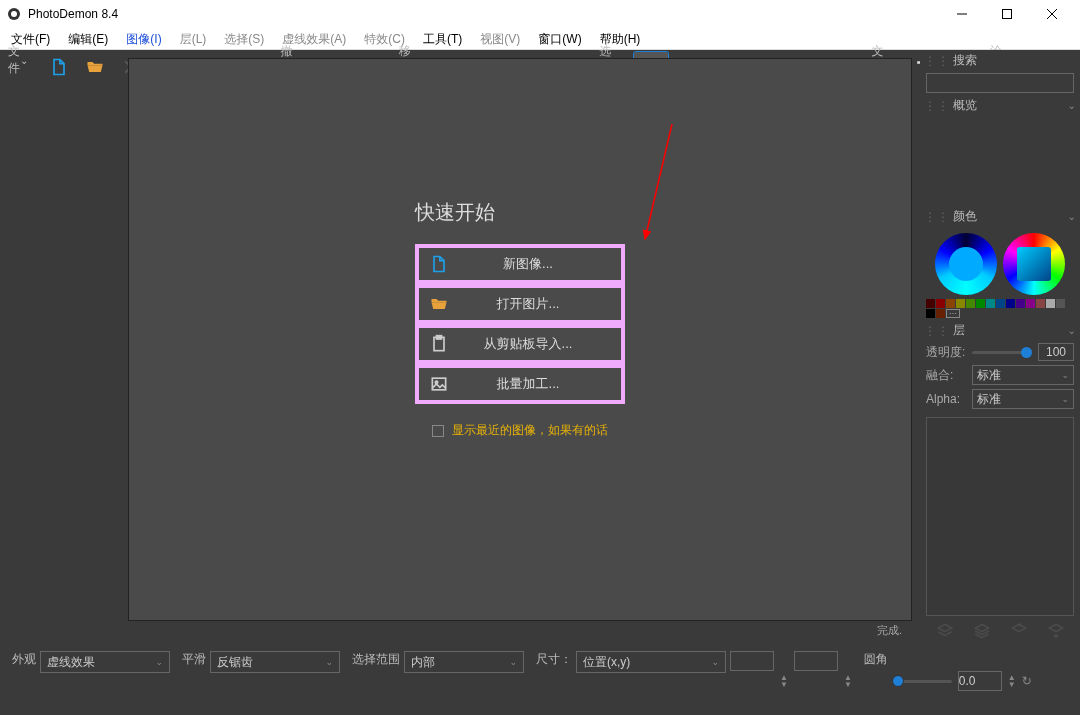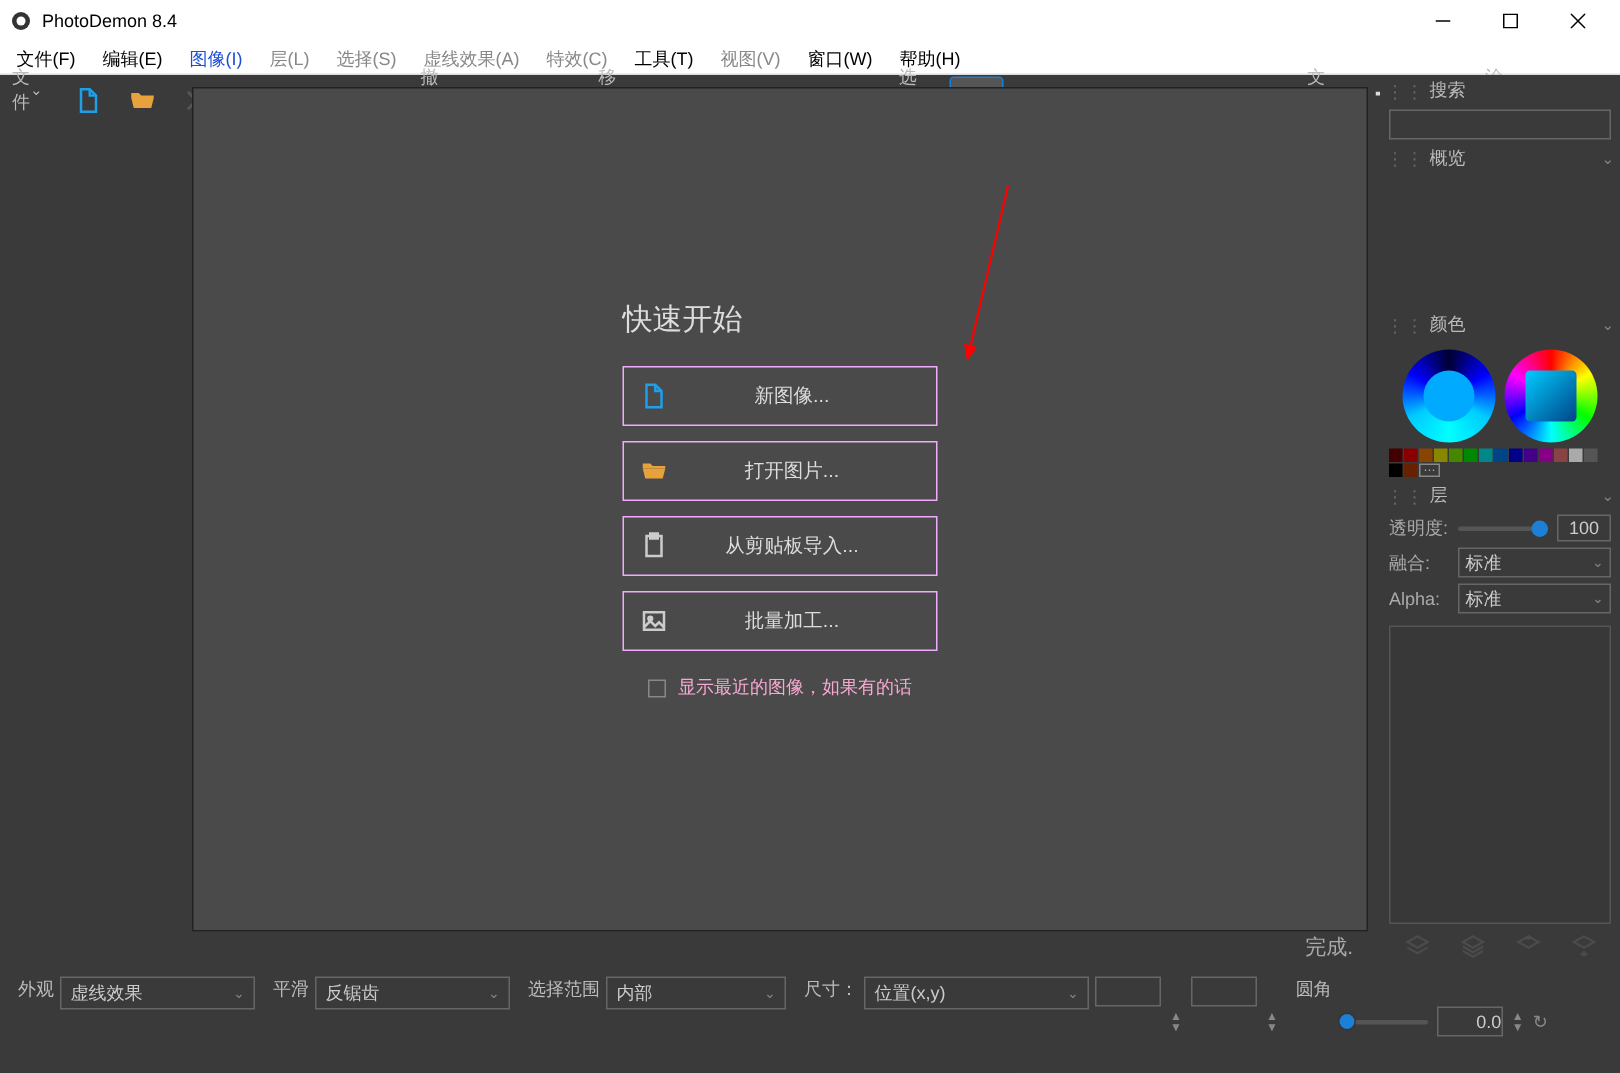--- a/index.html
+++ b/index.html
@@ -15,24 +15,24 @@
 .left-panel{width:120px;background:#3a3a3a;display:flex;flex-direction:row}
 .section-hdr{height:20px;padding:2px 8px;display:flex;align-items:center;justify-content:space-between;color:#bbb}
 .section-hdr .chev{font-size:10px}
 .icon-row{display:flex;gap:2px;padding:2px 6px}
 .icon-btn{width:34px;height:30px;display:flex;align-items:center;justify-content:center;border-radius:2px}
 .icon-btn.sel{background:#555;outline:1px solid #1e7fd6}
 .icon-btn svg{width:20px;height:20px}
 .canvas-wrap{flex:1;display:flex;flex-direction:column;padding:8px;min-width:0}
 .canvas{flex:1;background:#4a4a4a;border:1px solid #222;position:relative;display:flex;flex-direction:column;align-items:center;justify-content:flex-start;padding-top:140px}
 .qs-title{font-size:20px;color:#ddd;margin-bottom:18px;width:210px;text-align:left}
-.qs-btn{width:210px;height:40px;border:1px solid #f0abfc;background:transparent;color:#ccc;margin-bottom:10px;display:flex;align-items:center;padding:0 10px;gap:16px;cursor:pointer}
+.qs-btn{width:210px;height:40px;border:4px solid #f0abfc;background:transparent;color:#ccc;display:flex;align-items:center;padding:0 10px;gap:16px;cursor:pointer}
 .qs-btn .qicon{width:20px;height:20px;display:flex;align-items:center;justify-content:center;color:#e8a23b}
 .qs-btn .qlabel{flex:1;text-align:center;padding-right:20px;color:#ddd;font-size:13px}
-.qs-check{display:flex;align-items:center;gap:8px;margin-top:6px;color:#f9a8d4}
+.qs-check{display:flex;align-items:center;gap:8px;margin-top:18px;color:#eab308}
 .qs-check .box{width:12px;height:12px;border:1px solid #888}
 .arrow{position:absolute;pointer-events:none}
 .right-panel{width:160px;background:#3a3a3a;display:flex;flex-direction:column}
 .dots{letter-spacing:1px;color:#666;margin-right:3px}
 .panel-hdr{display:flex;align-items:center;padding:2px 4px;color:#bbb}
 .panel-hdr .lbl{flex:1}
 .panel-hdr .chev{font-size:10px;color:#888}
 .search-box{margin:2px 6px;height:20px;border:1px solid #666;background:#3a3a3a}
 .color-wheels{display:flex;gap:6px;justify-content:center;padding:6px 4px 2px}
 .wheel{width:62px;height:62px;border-radius:50%;position:relative}
@@ -48,21 +48,21 @@
 .lcrow .lbl{width:40px;color:#aaa}
 .slider-track{flex:1;height:3px;background:#555;position:relative;border-radius:2px}
 .slider-thumb{position:absolute;top:-4px;width:11px;height:11px;border-radius:50%;background:#1e7fd6;right:0}
 .num-input{width:36px;height:18px;background:#3a3a3a;border:1px solid #666;color:#ccc;text-align:center}
 .dropdown{flex:1;height:20px;background:#3a3a3a;border:1px solid #666;display:flex;align-items:center;padding:0 4px;color:#ccc}
 .dropdown .dv{flex:1}
 .dropdown .dc{font-size:9px;color:#888}
 .layer-list{flex:1;margin:2px 6px;border:1px solid #555;background:#383838}
 .layer-ops{display:flex;justify-content:space-around;padding:4px 6px;color:#666}
 .layer-ops svg{width:18px;height:18px;opacity:0.4}
-.status{height:18px;text-align:right;padding:2px 10px;color:#aaa;font-size:14px}
+.status{height:18px;text-align:right;padding:2px 10px;color:#aaa;font-size:11px}
 .bottom-bar{height:68px;background:#3a3a3a;display:flex;gap:10px;padding:4px 10px}
 .bgroup{display:flex;gap:4px}
 .bgroup .blbl{color:#bbb;padding-left:2px}
 .bsel{height:22px;background:#3a3a3a;border:1px solid #666;display:flex;align-items:center;padding:0 6px;color:#ccc;min-width:130px}
 .bsel .bv{flex:1}
 .bsel .bc{font-size:9px;color:#888}
 .bslider{display:flex;align-items:center;gap:6px}
 .bslider .track{width:60px;height:3px;background:#555;position:relative;border-radius:2px}
 .bslider .thumb{position:absolute;left:0;top:-5px;width:12px;height:12px;border-radius:50%;background:#1e7fd6;border:1px solid #333}
 .smallin{width:44px;height:20px;background:#3a3a3a;border:1px solid #666}
@@ -505,19 +505,19 @@
     <input class="smallin" style="">
           <span class="spin">▲<br>▼</span>
    </div>
   </div>
   <div class="bgroup">
    <span class="blbl">圆角</span>
    <div class="bslider">
     <div class="track">
             <div class="thumb"></div>
           </div>
-    <input class="smallin" style="text-align: right; color: rgb(204, 204, 204);" value="0.0">
+    <input class="smallin" style="text-align: left; color: rgb(204, 204, 204);" value="0.0">
     <span class="spin">▲<br>▼</span>
     <span style="color:#888">↻</span>
    </div>
   </div>
  </div>
 </div>
 
 </body></html>

